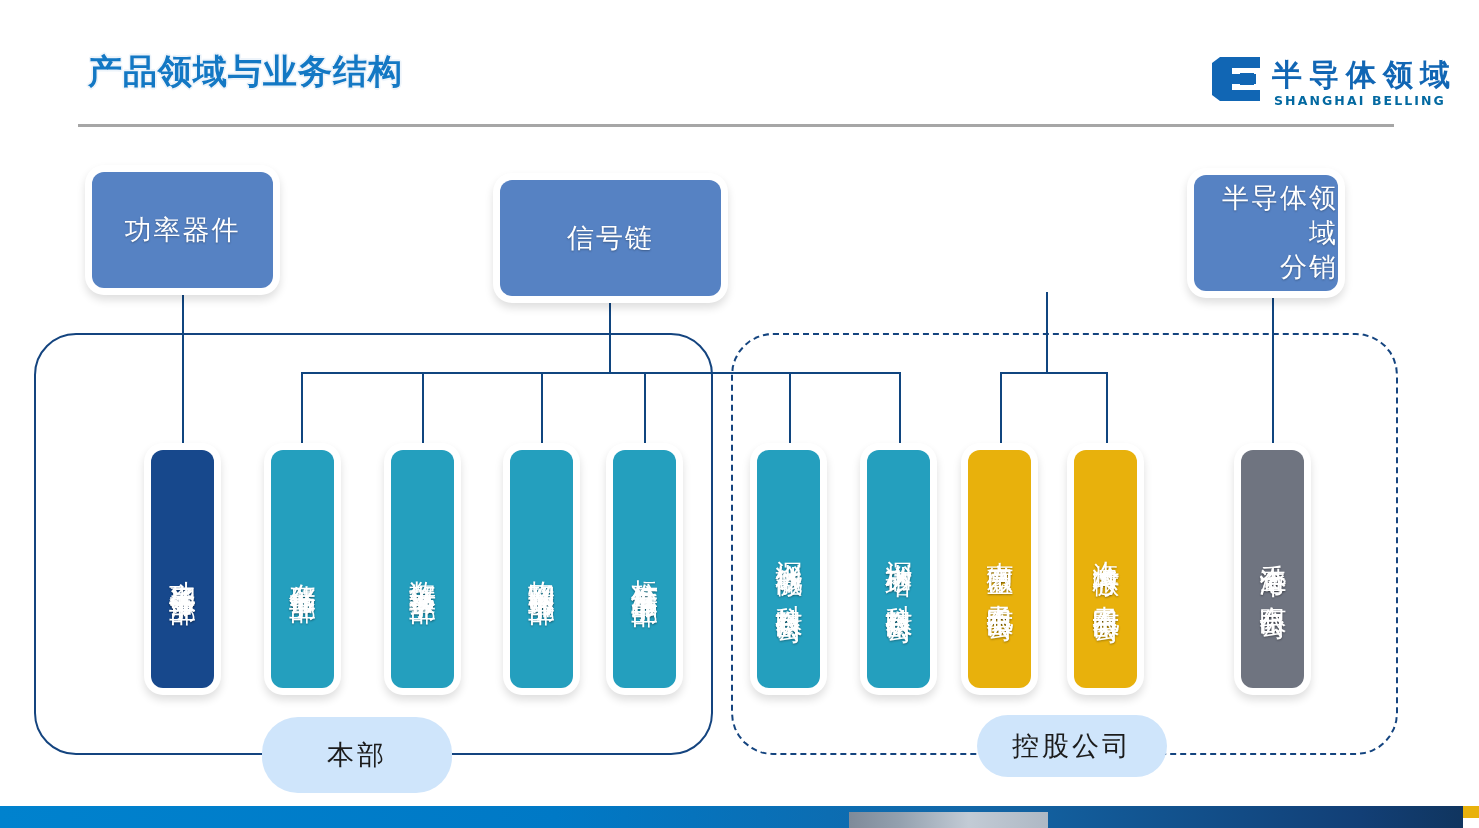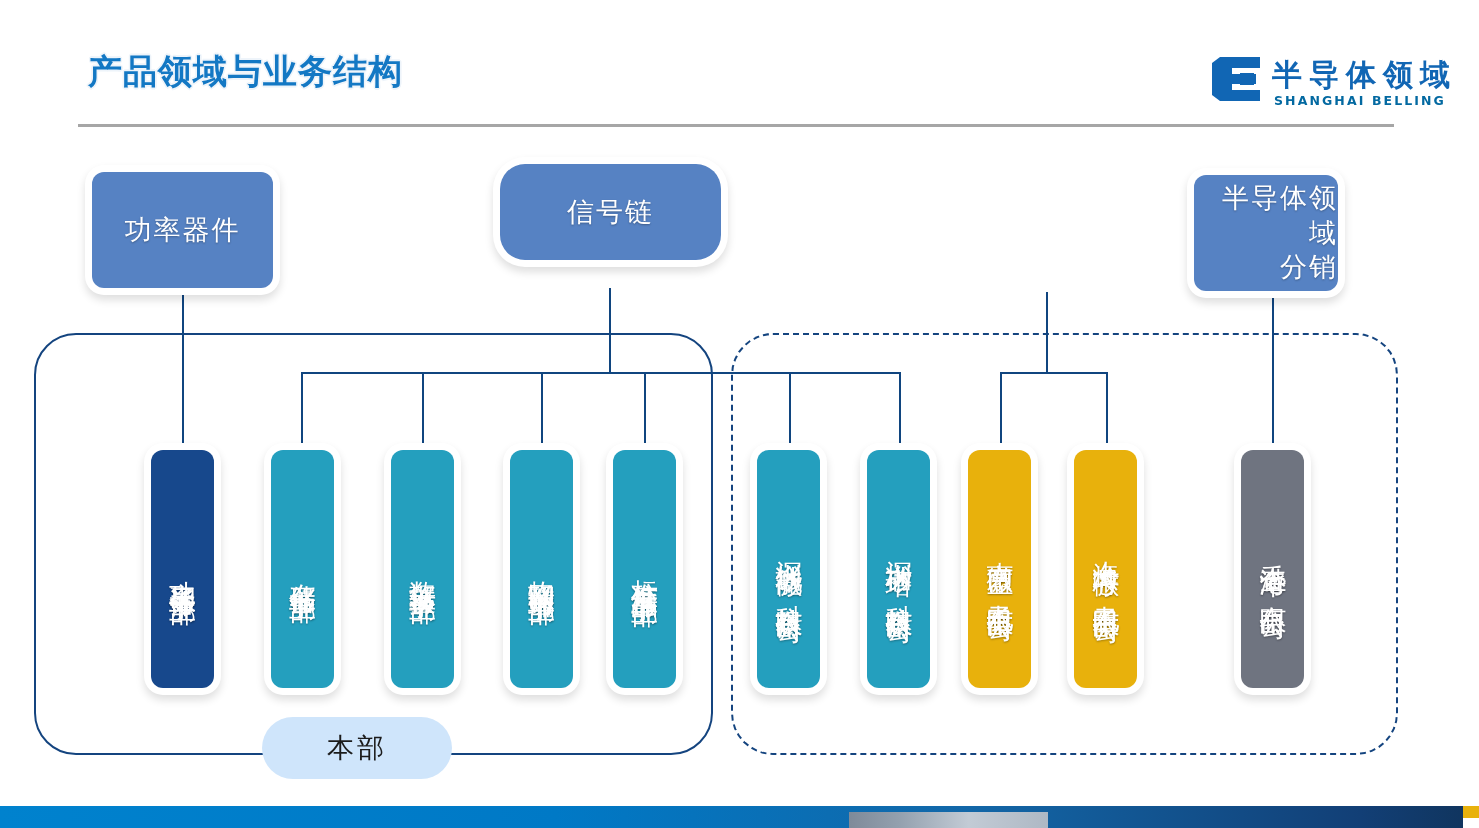--- a/index.html
+++ b/index.html
@@ -118,22 +118,25 @@
       <path d="M2 6 L10 0 L50 0 L50 11 L22 11 L22 17 L46 17 L46 27 L22 27 L22 33 L50 33 L50 44 L10 44 L2 38 Z" fill="#1166B4"></path>
       <path d="M30 16 L44 16 L44 28 L30 28 Z" fill="#1166B4"></path>
     </svg>
     <div class="logo-cn">半导体领域</div>
     <div class="logo-en">SHANGHAI BELLING</div>
   </div>
 
   <div class="group-box" style="left:34px;top:333px;width:675px;height:418px;"></div>
   <div class="group-box dashed" style="left:731px;top:333px;width:663px;height:418px;"></div>
 
-  <div class="group-pill" style="left:262px;top:717px;width:190px;height:62px;">
+  <div class="group-pill" style="left:262px;top:717px;width:190px;height:76px;">
     <span>本部</span>
+  </div>
+  <div class="group-pill" style="left:977px;top:715px;width:190px;height:62px;">
+    <span>控股公司</span>
   </div>
 
   <div class="ln lnv" style="left:182px;top:288px;height:162px;"></div>
 
   <div class="ln lnv" style="left:609px;top:288px;height:85px;"></div>
 
   <div class="ln lnh" style="left:301px;top:372px;width:600px;"></div>
   <div class="ln lnv" style="left:301px;top:372px;height:78px;"></div>
   <div class="ln lnv" style="left:422px;top:372px;height:78px;"></div>
   <div class="ln lnv" style="left:541px;top:372px;height:78px;"></div>
@@ -144,21 +147,21 @@
   <div class="ln lnv" style="left:1046px;top:292px;height:81px;"></div>
   <div class="ln lnh" style="left:1000px;top:372px;width:108px;"></div>
   <div class="ln lnv" style="left:1000px;top:372px;height:78px;"></div>
   <div class="ln lnv" style="left:1106px;top:372px;height:78px;"></div>
 
   <div class="ln lnv" style="left:1272px;top:292px;height:158px;"></div>
 
   <div class="card-top" style="left:92px;top:172px;width:181px;height:116px;">
     <span>功率器件</span>
   </div>
-  <div class="card-top" style="left:500px;top:164px;width:221px;height:96px;border-radius:25px;">
+  <div class="card-top" style="left:500px;top:180px;width:221px;height:116px;">
     <span>信号链</span>
   </div>
   <div class="card-top" style="left:1194px;top:175px;width:144px;height:116px;white-space:pre-line;">
     <span>半导体领域
 分销</span>
   </div>
 
   <div class="card-v" style="left:151px;top:450px;background:#17488C;width:63px;height:238px;">
     <span class="vtxt">功率半导体事业部</span>
   </div>

